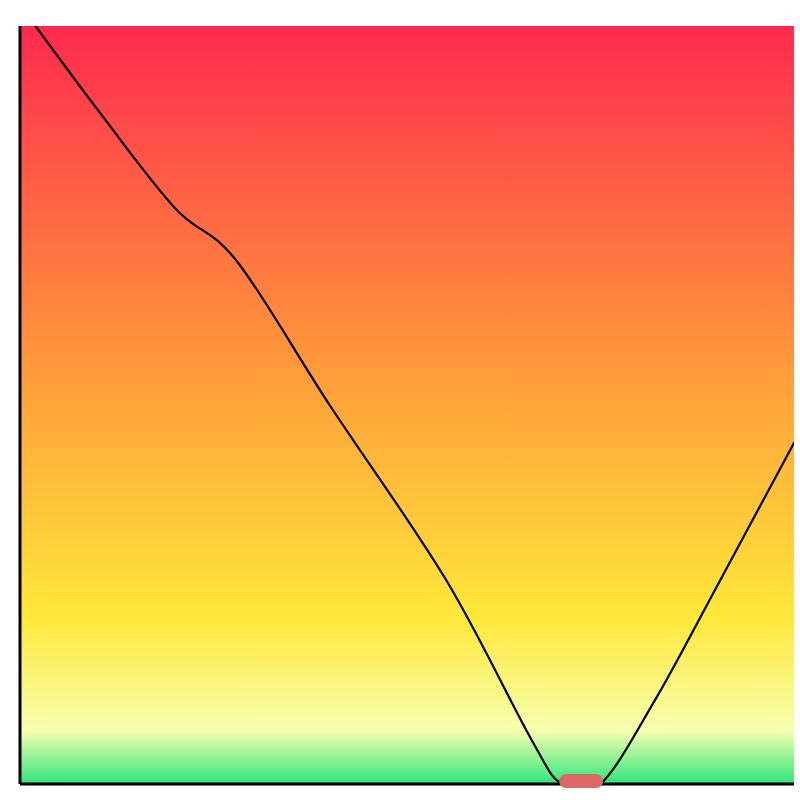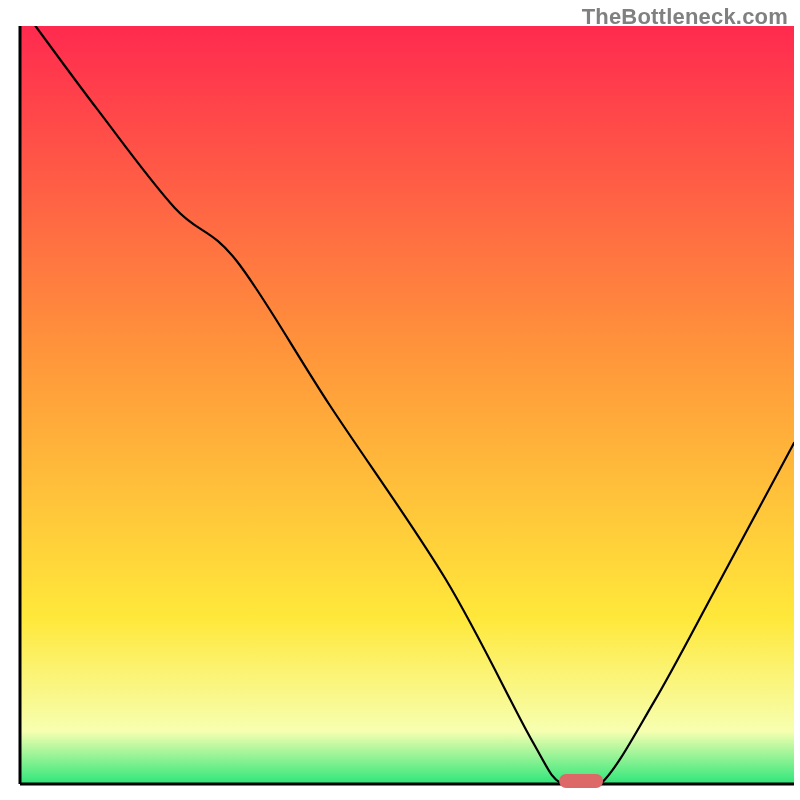--- a/index.html
+++ b/index.html
@@ -68,14 +68,13 @@
     <rect x="20" y="26" width="774" height="758" fill="url(#bg-grad)"></rect>
 
     <line class="axis" x1="20" y1="784" x2="794" y2="784"></line>
     <line class="axis" x1="20" y1="26" x2="20" y2="784"></line>
 
     <path id="curve" class="curve" clip-path="url(#plot-clip)" d="M 35.5 26.0 C 45.8 39.9, 74.2 79.1, 97.4 109.4 C 120.6 139.7, 151.6 182.7, 174.8 207.9 C 198.0 233.2, 210.9 228.1, 236.7 261.0 C 262.5 293.8, 294.8 351.9, 329.6 405.0 C 364.4 458.1, 412.2 523.8, 445.7 579.3 C 479.2 634.9, 511.5 704.4, 530.8 738.5 C 550.2 772.6, 550.2 776.4, 561.8 784.0 C 573.4 791.6, 585.0 797.9, 600.5 784.0 C 616.0 770.1, 635.3 733.5, 654.7 700.6 C 674.0 667.8, 693.4 629.9, 716.6 586.9 C 739.8 544.0, 781.1 466.9, 794.0 442.9"></path>
 
     <rect id="marker" class="marker" rx="7" ry="7" height="14" x="559.1" y="774.0" width="44"></rect>
   </svg>
 
-  <div class="watermark">TheBottleneck.com</div>
 </div>
 
 </body></html>

